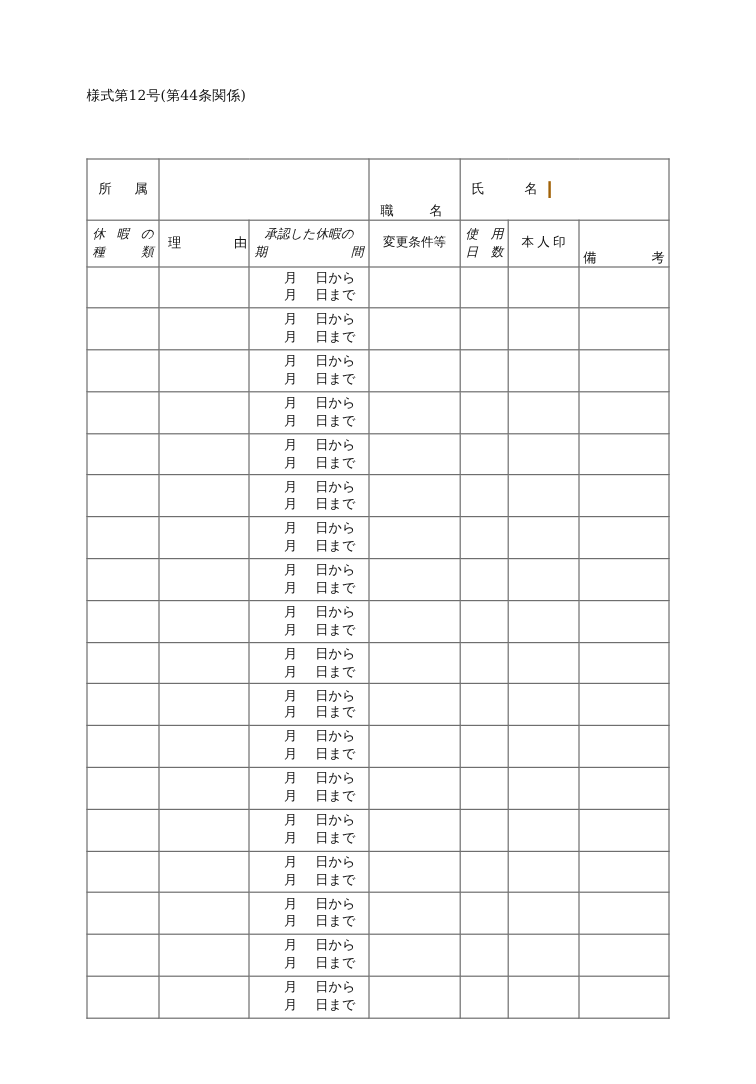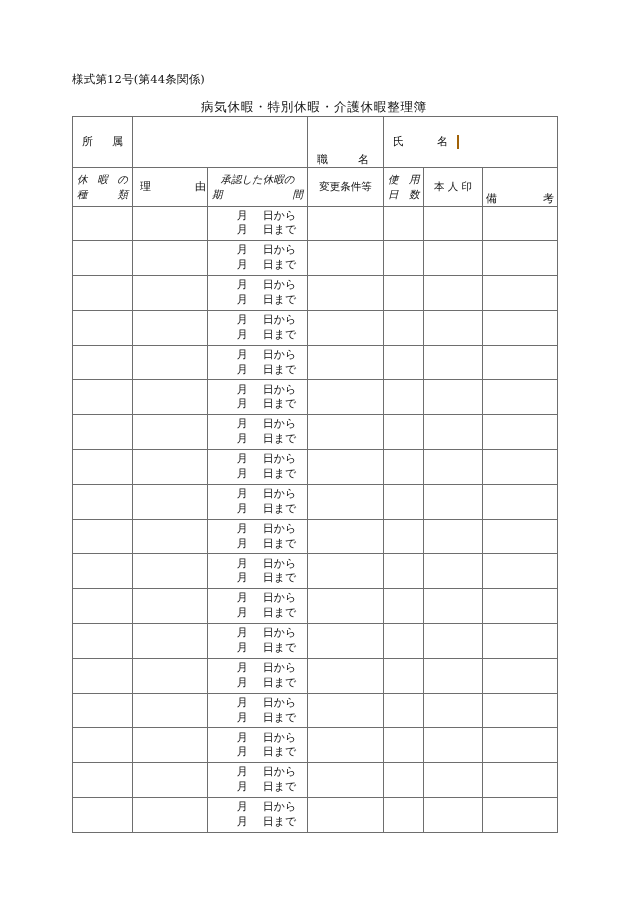--- a/index.html
+++ b/index.html
@@ -44,21 +44,21 @@
     text-align: center;
     font-size: 12.5px;
     letter-spacing: 0.8px;
     white-space: nowrap;
   }
 
   
   .ledger {
     position: absolute;
     left: 72px;
-    top: 116px;
+    top: 132px;
     width: 485px;
     border-collapse: collapse;
     table-layout: fixed;
     font-size: 11px;
   }
   .ledger td {
     border: 1px solid #6e6e6e;
     padding: 0;
     vertical-align: middle;
     text-align: center;
@@ -108,20 +108,21 @@
     white-space: nowrap;
   }
   .hdr-two-line span.plain {
     text-align: left;
     text-align-last: center;
   }
   .hdr-one {
     display: block;
     font-size: 10.5px;
     white-space: nowrap;
+    font-family: Liberation Serif, serif;
   }
 
   
   .drow td { height: 33.8px; }
   .period-cell {
     text-align: right;
     padding: 0 6px 0 0;
     font-size: 10.5px;
   }
   .period-line {
@@ -137,21 +138,20 @@
     box-sizing: border-box;
   }
 </style>
 </head>
 <body style="background: rgb(255, 255, 255);">
 
 <div class="page">
 
   <div class="form-number">様式第12号(第44条関係)</div>
 
-  <div class="doc-title">病気休暇・特別休暇・介護休暇整理簿</div>
 
   <table class="ledger">
     <colgroup>
       <col style="width:60px">
       <col style="width:75px">
       <col style="width:100px">
       <col style="width:76px">
       <col style="width:40px">
       <col style="width:59px">
       <col style="width:75px">

